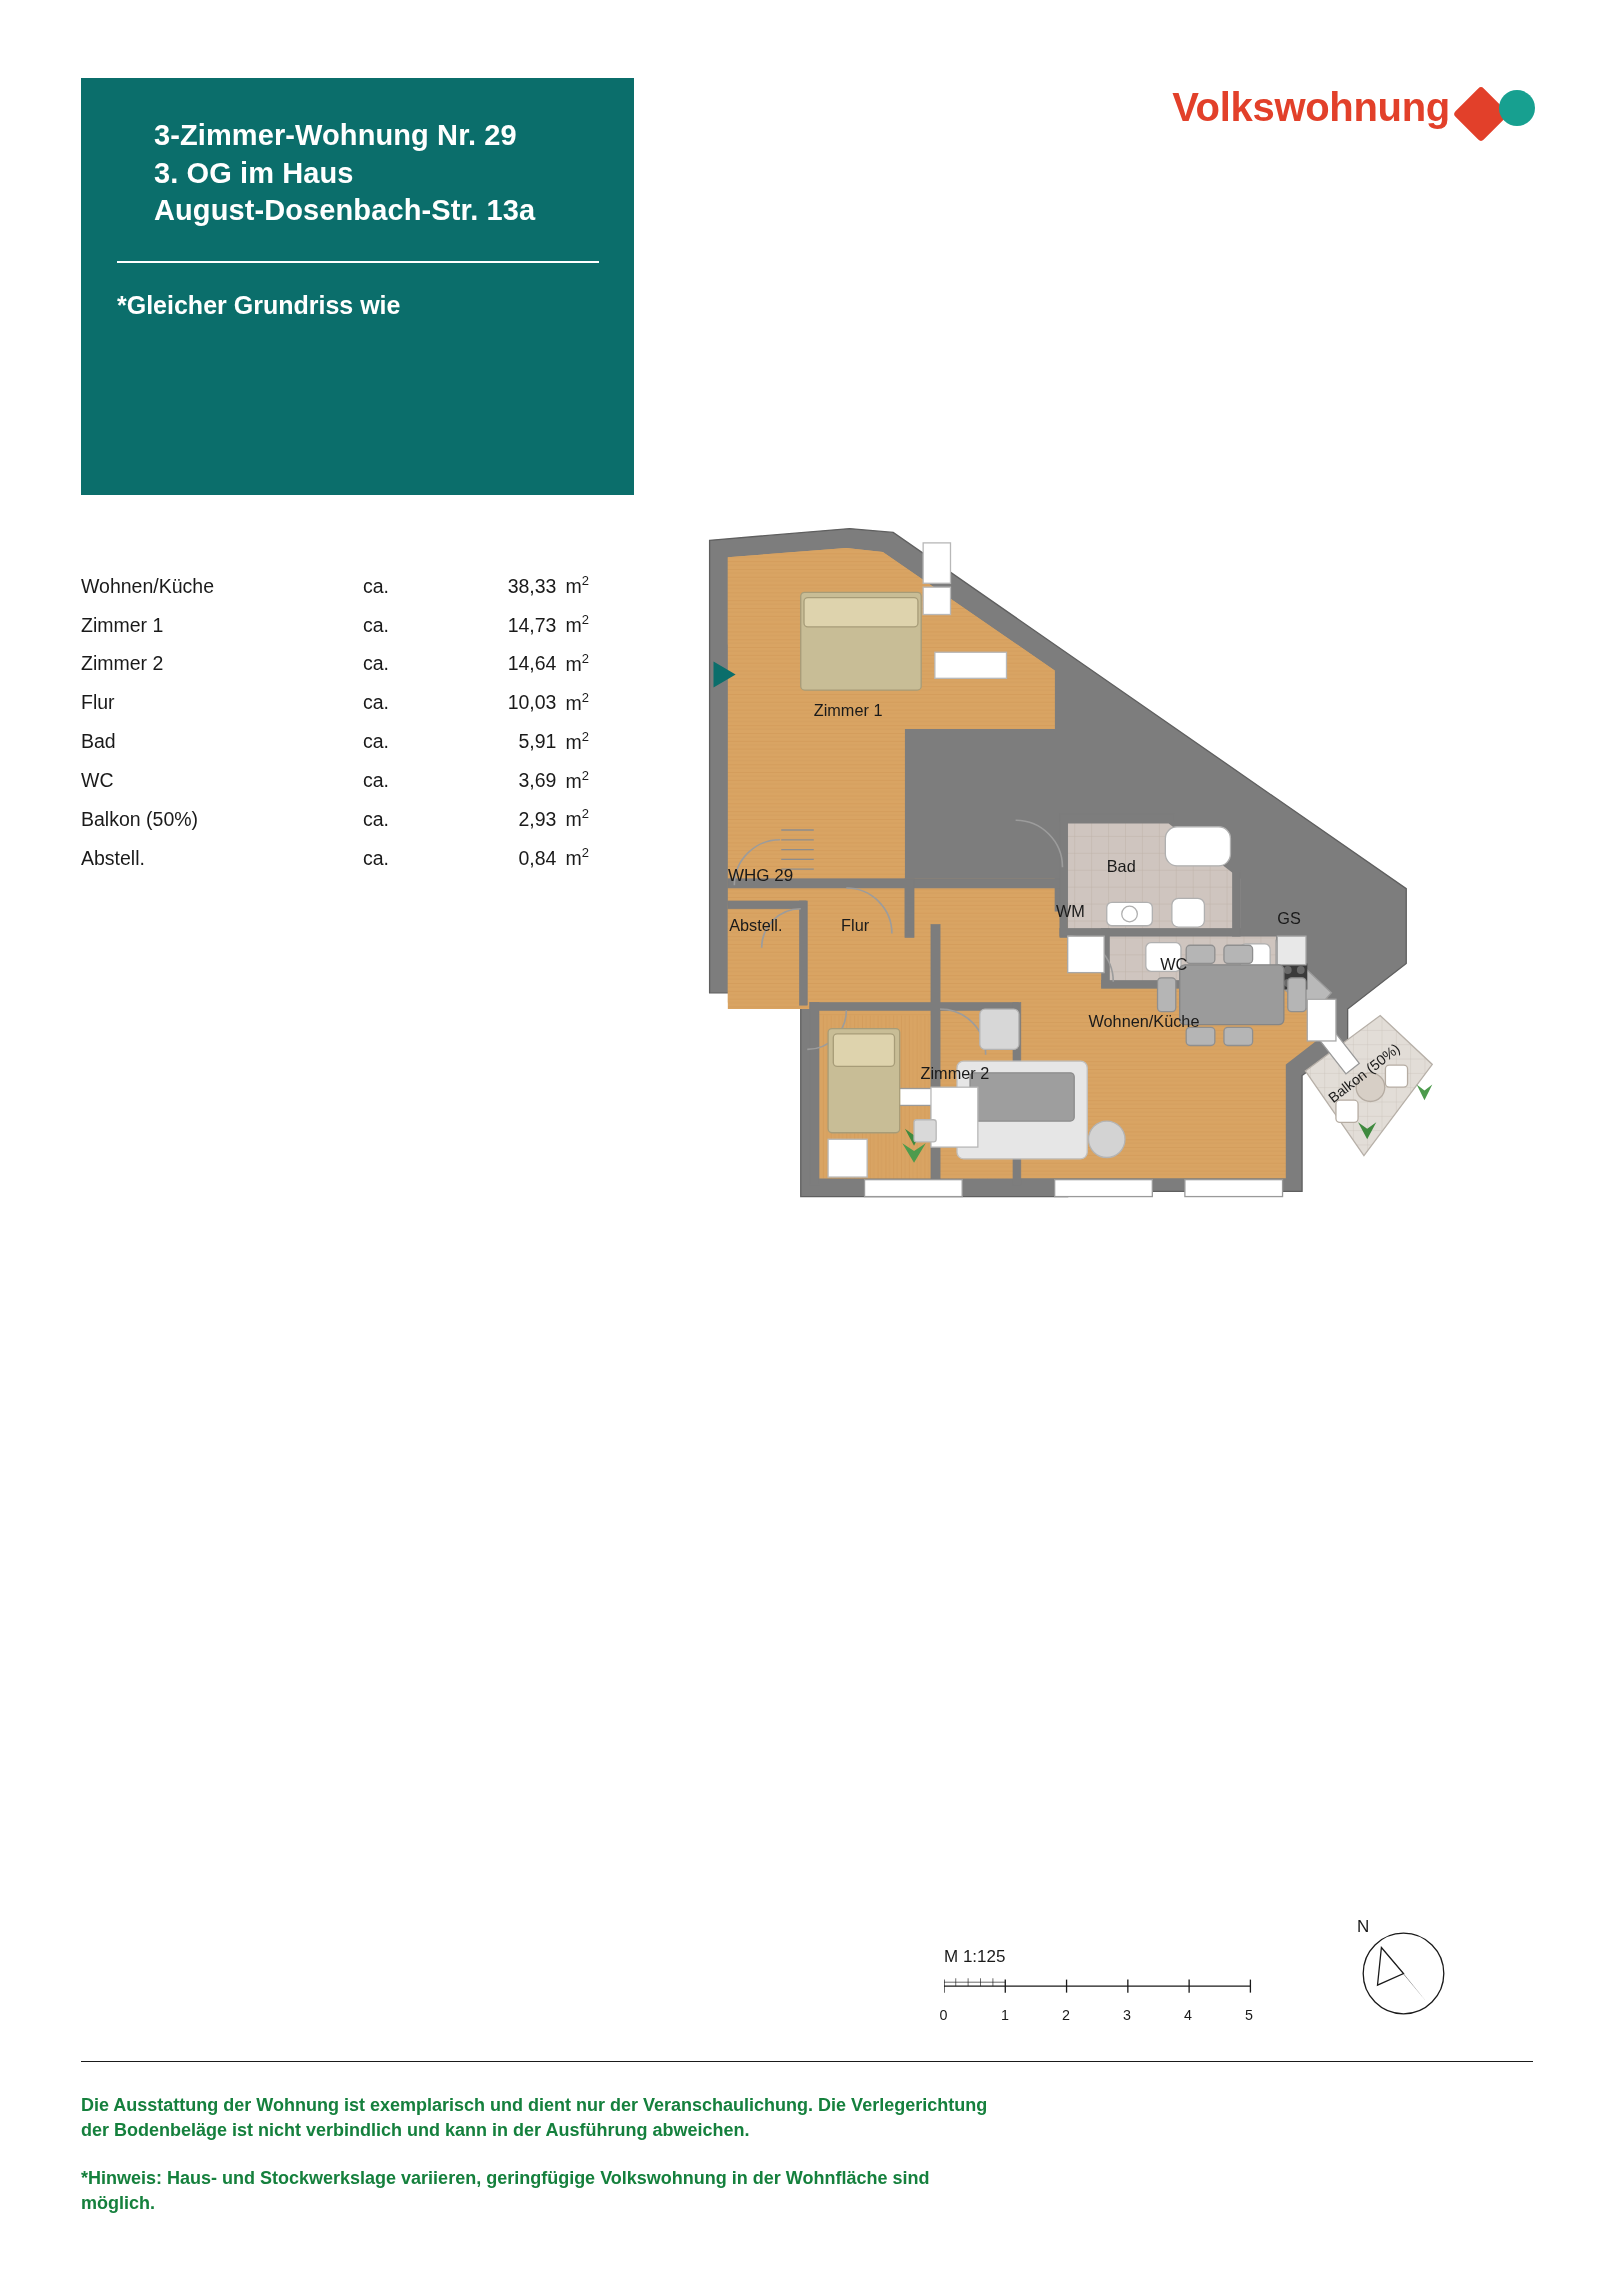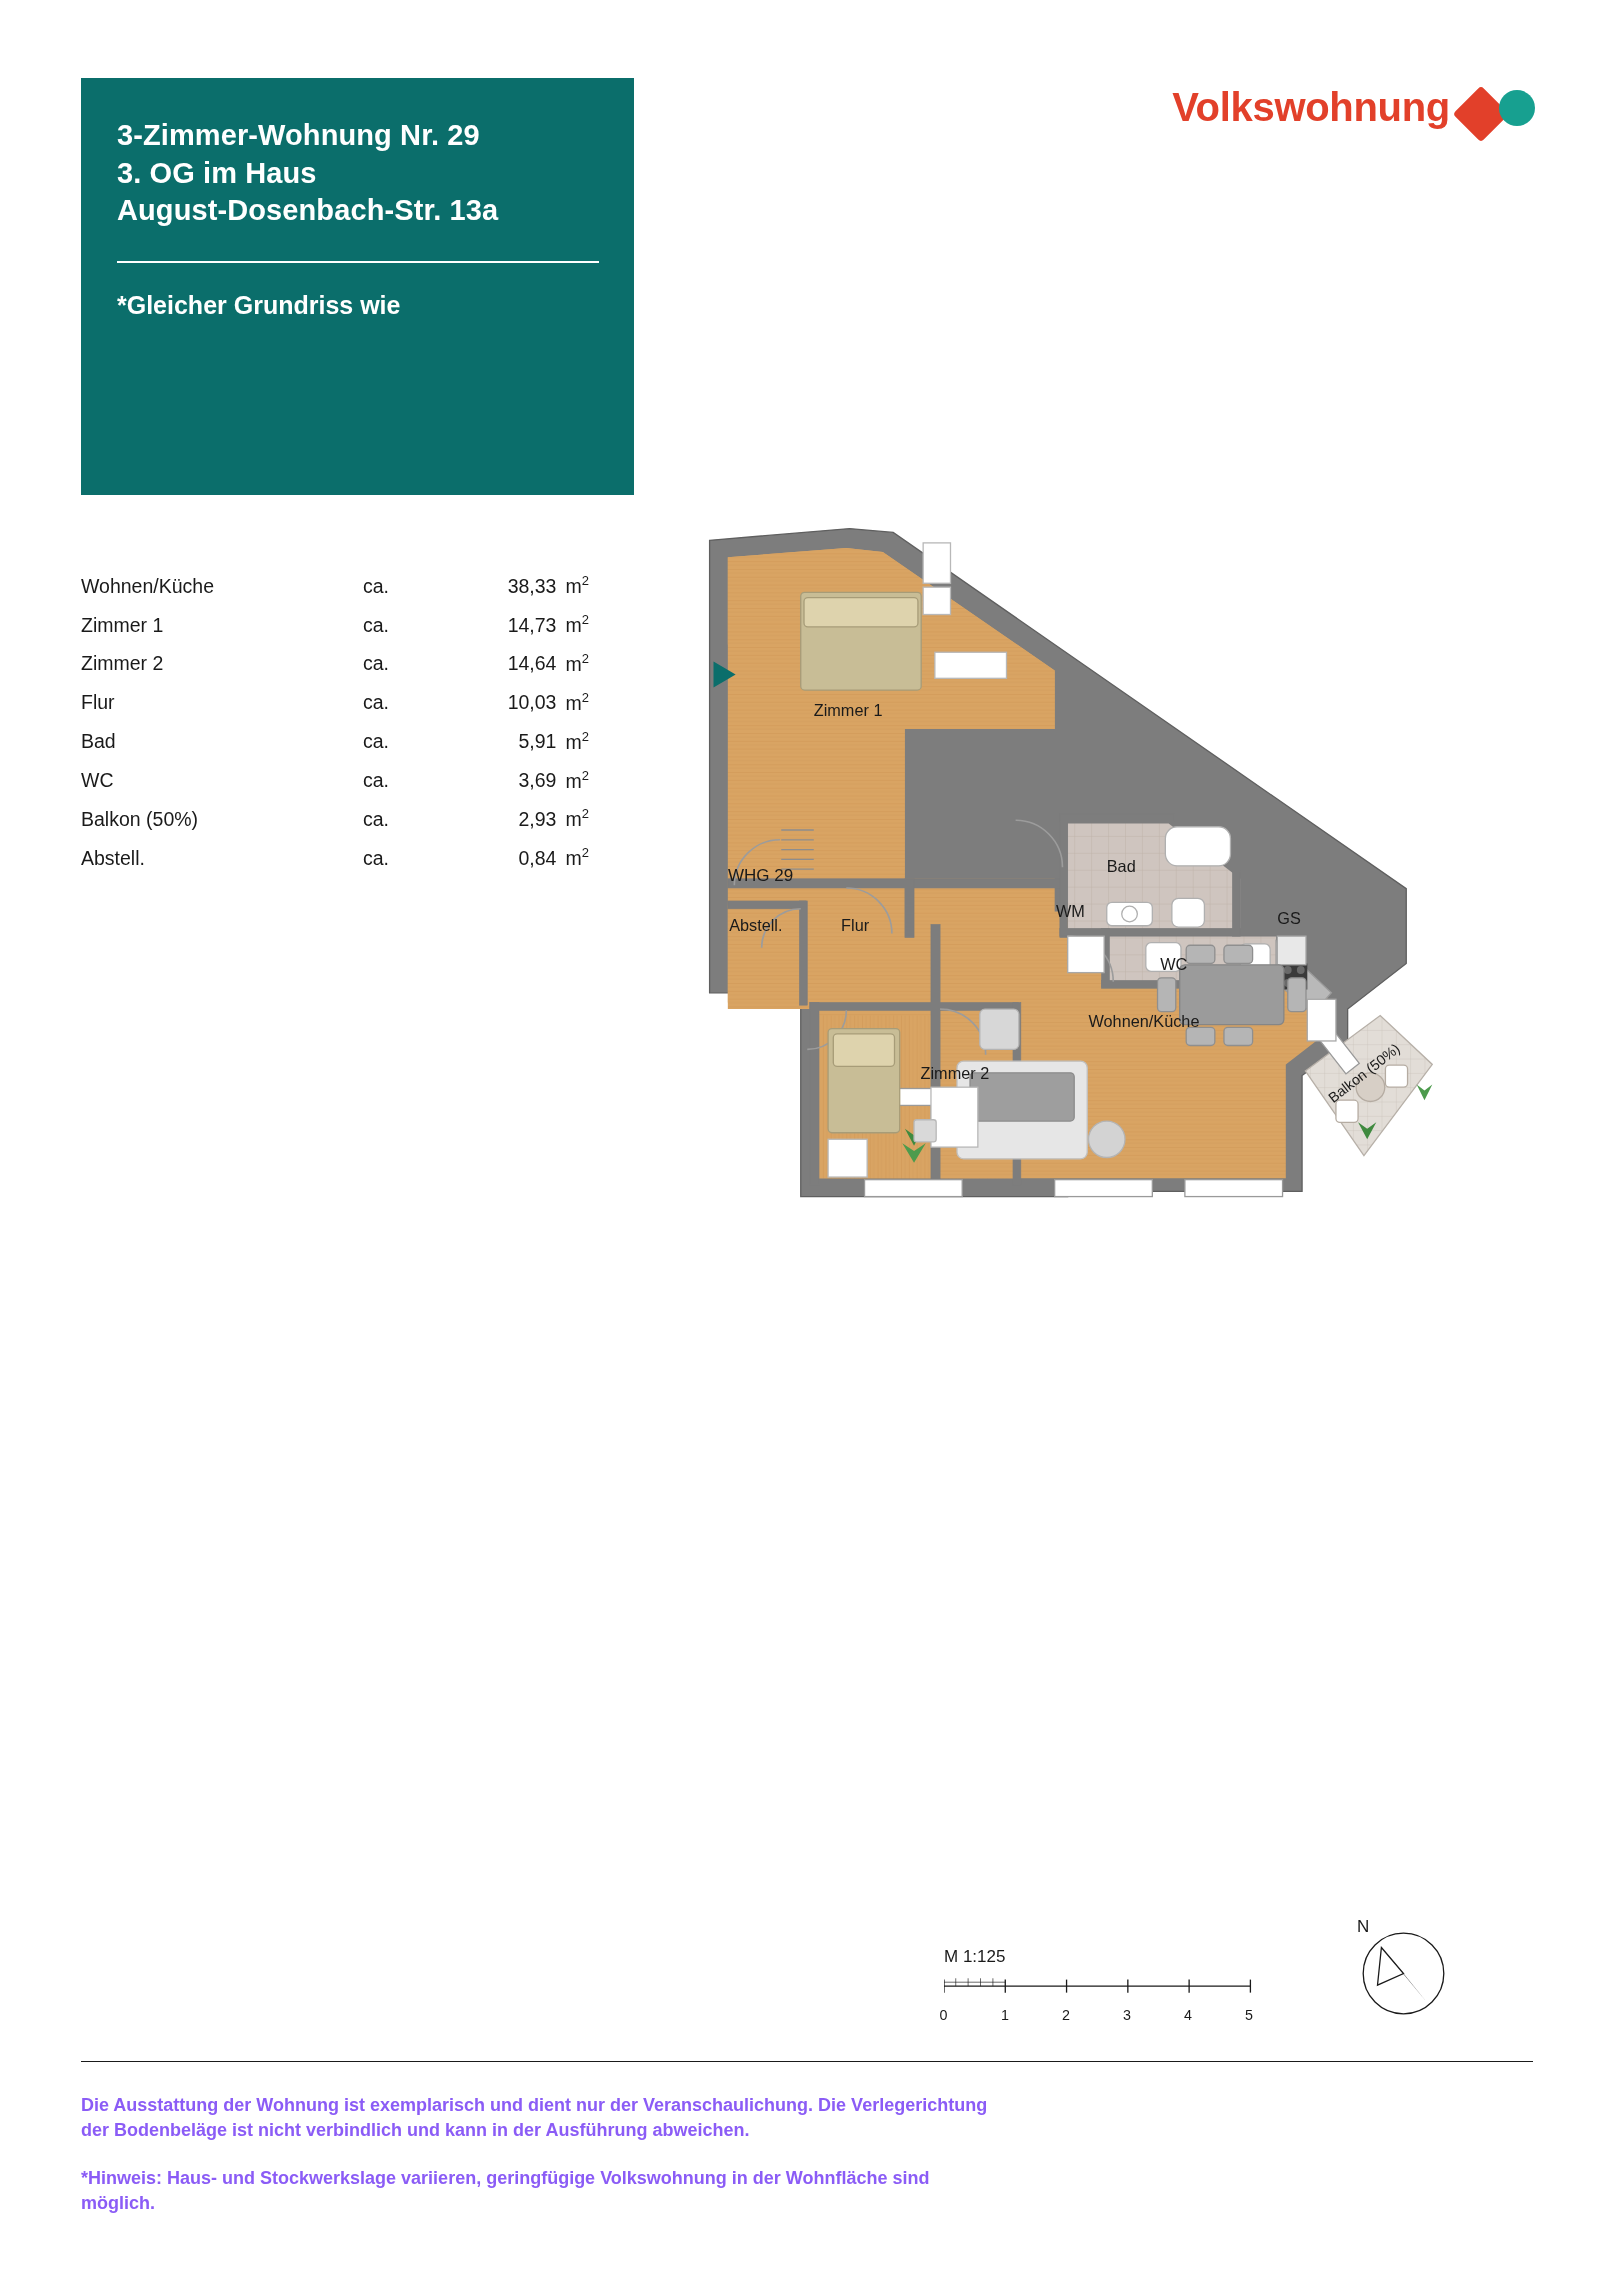--- a/index.html
+++ b/index.html
@@ -26,20 +26,21 @@
     background: #0b6e6b;
     color: #ffffff;
     box-sizing: border-box;
     padding: 39px 36px 0 36px;
   }
   #title-card .title-line {
     font-size: 29px;
     font-weight: bold;
     line-height: 1.30;
     letter-spacing: 0.1px;
+    margin-left: 37px;
   }
   #title-card .rule {
     width: 482px;
     height: 2px;
     background: #ffffff;
     margin: 31px 0 26px 0;
   }
   #title-card .sub-line {
     font-size: 25px;
     font-weight: bold;
@@ -172,21 +173,21 @@
     background: #1a1a1a;
   }
   #footer {
     position: absolute;
     left: 81px;
     top: 2093px;
     width: 912px;
     font-size: 18px;
     line-height: 1.38;
     font-weight: bold;
-    color: #8b5cf6;
+    color: #15803d;
   }
   #footer .para2 { margin-top: 23.4px; }
 </style>
 </head>
 <body>
 
 <div id="title-card">
   <div class="title-line">3-Zimmer-Wohnung Nr. 29</div>
   <div class="title-line">3. OG im Haus</div>
   <div class="title-line">August-Dosenbach-Str. 13a</div>

